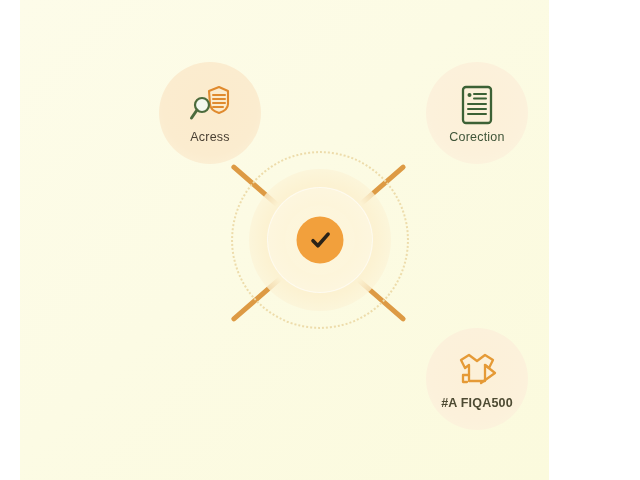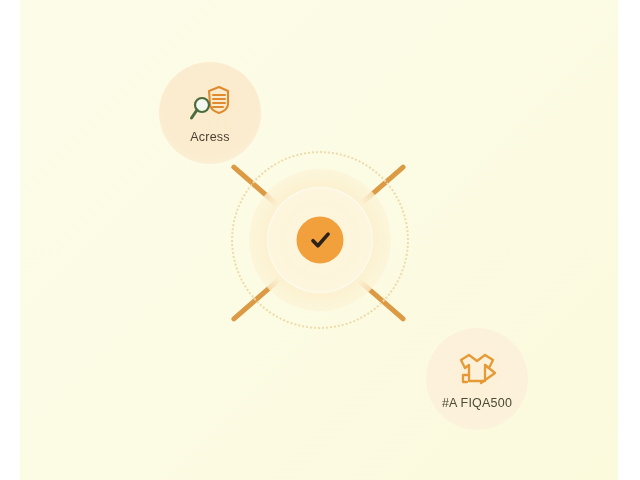--- a/index.html
+++ b/index.html
@@ -9,21 +9,21 @@
     height: 480px;
     background: #ffffff;
     font-family: "Liberation Sans", sans-serif;
     overflow: hidden;
   }
 
   #canvas {
     position: absolute;
     left: 20px;
     top: 0px;
-    width: 598px;
+    width: 529px;
     height: 480px;
     background: linear-gradient(135deg, #fdfce9 0%, #fcfbe4 45%, #fbfadd 100%);
     overflow: hidden;
   }
 
   
   .spoke {
     position: absolute;
     height: 5px;
     border-radius: 3px;
@@ -104,21 +104,21 @@
   .node-icon svg { display: block; }
 
   .node-label {
     font-size: 12.5px;
     letter-spacing: 0.2px;
     text-align: center;
     white-space: nowrap;
   }
   .lbl-dark  { color: #4a4134; }
   .lbl-green { color: #3e5438; }
-  .lbl-olive { color: #4d4a32; }
+  .lbl-olive { color: #4d4a32; font-weight: bold; }
 </style>
 </head>
 <body>
 
 <div id="canvas">
 
   <div class="spoke tl"></div>
   <div class="spoke tr"></div>
   <div class="spoke bl"></div>
   <div class="spoke br"></div>
@@ -145,20 +145,36 @@
           <line x1="24" y1="18" x2="36" y2="18"></line>
           <line x1="24" y1="22" x2="34" y2="22"></line>
         </g>
         <circle cx="13" cy="20" r="7" fill="#f3f7ef" stroke="#4c6b3c" stroke-width="2.2"></circle>
         <line x1="8" y1="25" x2="2.5" y2="33" stroke="#4c6b3c" stroke-width="3" stroke-linecap="round"></line>
       </svg>
     </div>
     <div class="node-label lbl-dark">Acress</div>
   </div>
 
+  <div class="node cream2 node-tr">
+    <div class="node-icon">
+      <svg width="36" height="42" viewBox="0 0 36 42">
+        <rect x="4" y="3" width="28" height="36" rx="3" fill="none" stroke="#3c6135" stroke-width="2.3"></rect>
+        <circle cx="10.5" cy="11" r="2" fill="#3c6135"></circle>
+        <g stroke="#3c6135" stroke-width="2" stroke-linecap="round">
+          <line x1="15" y1="10" x2="27" y2="10"></line>
+          <line x1="15" y1="14.5" x2="27" y2="14.5"></line>
+          <line x1="9" y1="20" x2="27" y2="20"></line>
+          <line x1="9" y1="25" x2="27" y2="25"></line>
+          <line x1="9" y1="30" x2="27" y2="30"></line>
+        </g>
+      </svg>
+    </div>
+    <div class="node-label lbl-green">Corection</div>
+  </div>
 
 
   <div class="node cream2 node-br">
     <div class="node-icon">
       <svg width="44" height="40" viewBox="0 0 44 40">
         <g fill="none" stroke="#e59a36" stroke-width="2.3" stroke-linejoin="round" stroke-linecap="round">
           <path d="M14 4 L22 10 L30 4 L38 9 L34 17 L30 14 L30 30 L14 30 L14 14 L10 17 L6 9 Z"></path>
           <path d="M30 14 L40 22 L26 32"></path>
           <path d="M14 24 L8 24 L8 31 L12 31"></path>
         </g>

